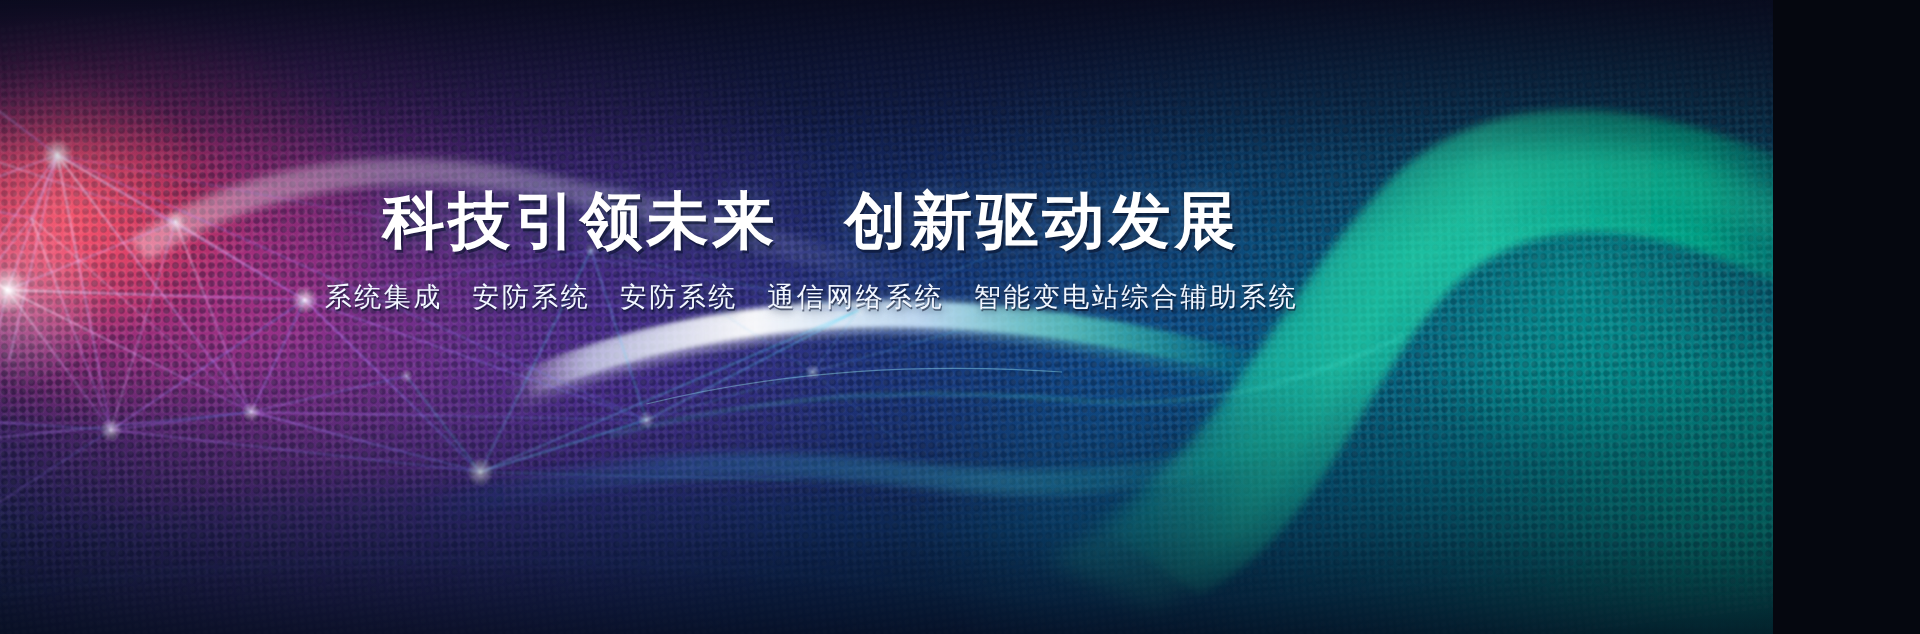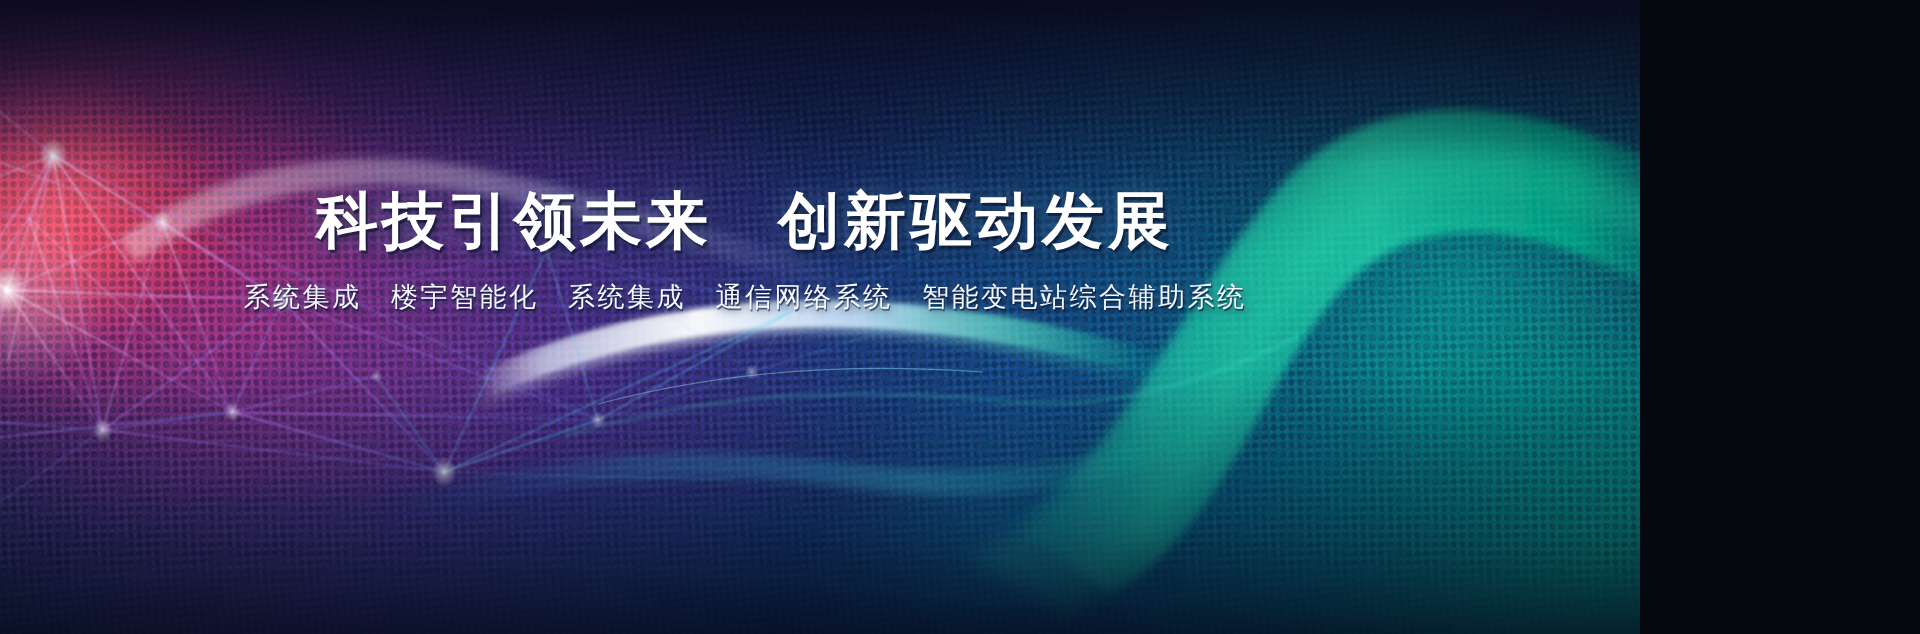--- a/index.html
+++ b/index.html
@@ -1,21 +1,21 @@
 <!DOCTYPE html>
 <html lang="zh"><head>
 <meta charset="utf-8">
 <title>Tech Banner</title>
 <style>
   html,body{margin:0;padding:0;background:#05070f;}
   *{box-sizing:border-box;}
 
   #banner{
     position:relative;
-    width:1640px;
+    width:1773px;
     height:634px;
     overflow:hidden;
     font-family:"Liberation Sans","DejaVu Sans",sans-serif;
     background:#0a0f22;
     isolation:isolate;
   }
 
   .layer{position:absolute;inset:0;pointer-events:none;}
 
   
@@ -316,16 +316,16 @@
       <circle cx="640" cy="250" r="7" fill="url(#nodeGlow)" opacity=".40"></circle>
     </g>
   </svg>
 
   <div class="layer" id="glow"></div>
   <div class="layer" id="bg-topdark"></div>
   <div class="layer" id="bg-botdark"></div>
 
   <div id="text-block">
     <h1 id="headline">科技引领未来　创新驱动发展</h1>
-    <p id="subtitle">系统集成　楼宇智能化　系统集成　通信网络系统　智能变电站综合辅助系统</p>
+    <p id="subtitle">系统集成　安防系统　安防系统　通信网络系统　智能变电站综合辅助系统</p>
   </div>
 
 </div>
 
 </body></html>

